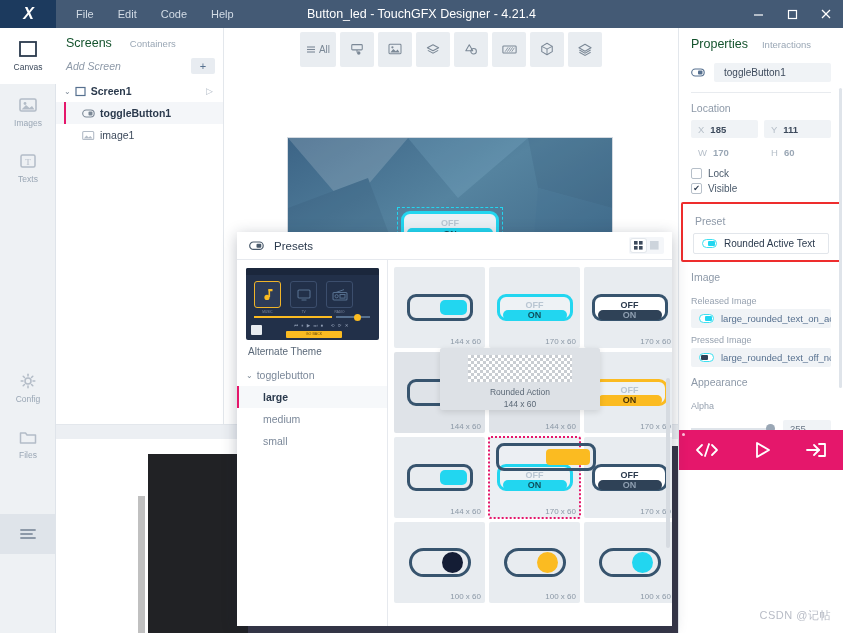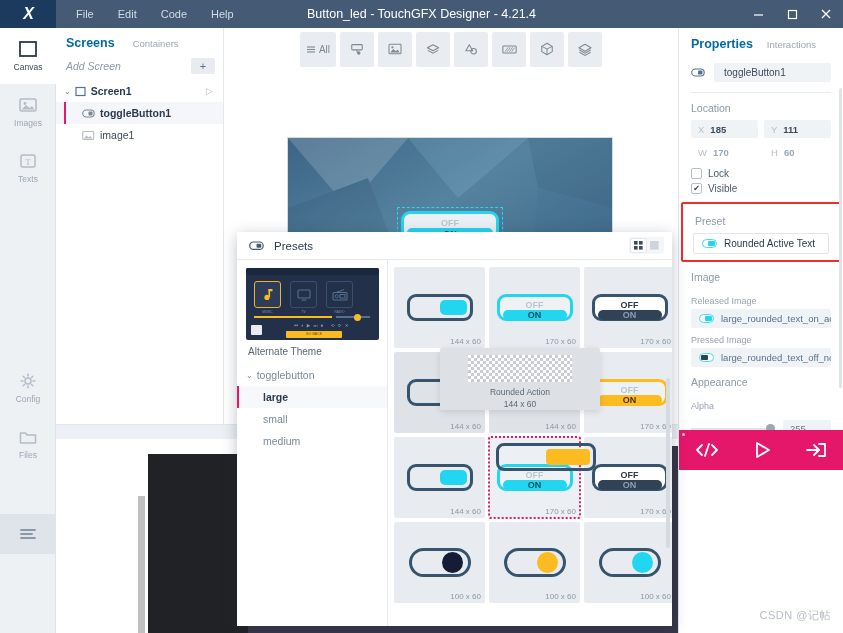--- a/index.html
+++ b/index.html
@@ -76,21 +76,21 @@
 
   
   .screens-panel {
     position: absolute; left: 56px; top: 28px; width: 168px; height: 411px;
     background: #ffffff;
     border-right: 1px solid #e3e7ec;
   }
   .screens-tabs {
     display: flex; align-items: baseline; padding: 8px 10px 6px 10px; gap: 18px;
   }
-  .tab-active { font-size: 12.5px; font-weight: bold; color: #0369a1; cursor: default; }
+  .tab-active { font-size: 12.5px; font-weight: normal; color: #14532d; cursor: default; }
   .tab-inactive { font-size: 9.5px; color: #9aa7b5; cursor: default; }
   .add-screen-row {
     display: flex; align-items: center; justify-content: space-between;
     padding: 2px 8px 6px 10px;
   }
   .add-screen-label { font-size: 10.5px; color: #8d99a8; cursor: default; font-style: italic; }
   .add-btn {
     width: 24px; height: 16px; background: #e8ecf1; border-radius: 2px;
     display: flex; align-items: center; justify-content: center;
     color: #56708f; font-size: 11px; cursor: default;
@@ -790,24 +790,24 @@
         <div style="height:7px"></div>
 
         <div class="tree2-row">
           <span class="tree-caret">⌄</span>
           <span>togglebutton</span>
         </div>
         <div class="tree2-row indent sel">
           <span>large</span>
         </div>
         <div class="tree2-row indent">
-          <span>small</span>
+          <span>medium</span>
         </div>
         <div class="tree2-row indent">
-          <span>medium</span>
+          <span>small</span>
         </div>
       </div>
 
       <div class="dlg-right">
         <div class="grid">
 
           <div class="cell">
             <div class="tg rect" style="width:66px;height:27px;">
                 <div class="knob" style="background:#22d6f0;"></div>
               </div>

